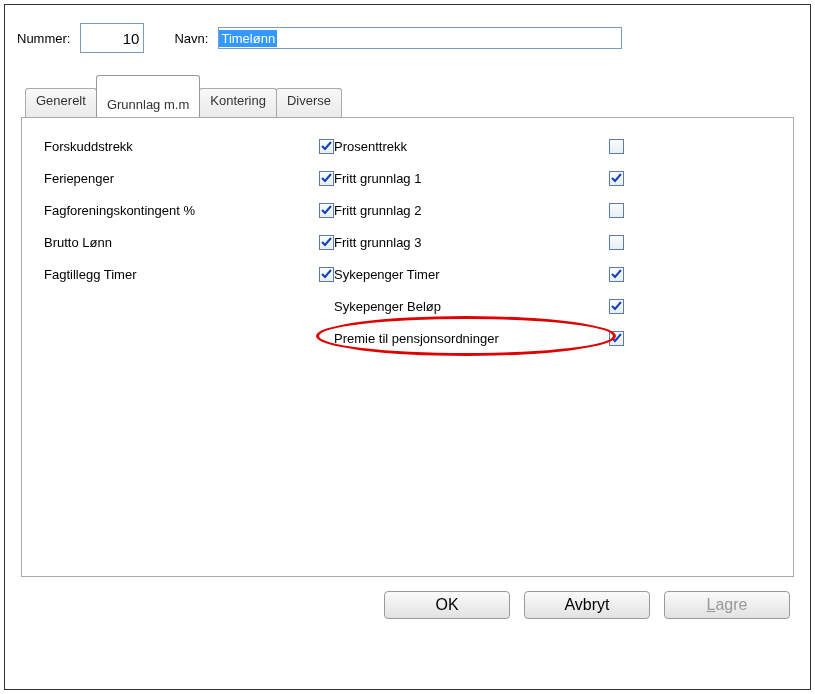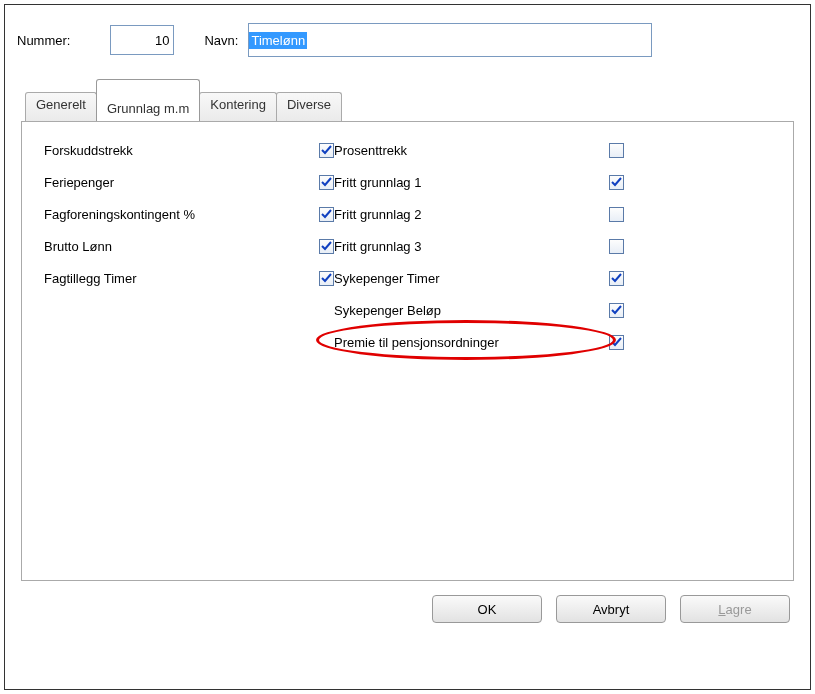--- a/index.html
+++ b/index.html
@@ -62,26 +62,25 @@
   }
   .lbl { color: #000; }
   .input-num {
     width: 64px;
     height: 30px;
     border: 1px solid #7a9ac0;
     background: #fff;
     text-align: right;
     padding: 0 4px;
     font-family: inherit;
-    font-size: 13px;
-    margin-left: 30px;
+    font-size: 15px;
   }
   .input-name {
     width: 404px;
-    height: 34px;
+    height: 22px;
     border: 1px solid #7a9ac0;
     background: #fff;
     padding: 0 0 0 0;
     font-family: inherit;
     font-size: 13px;
     display: flex;
     align-items: center;
   }
   .name-sel {
     background: #3399ff;
@@ -155,27 +154,27 @@
     pointer-events: none;
   }
   .button-row {
     display: flex;
     justify-content: flex-end;
     gap: 14px;
     margin-top: 14px;
     padding-right: 4px;
   }
   .btn {
-    width: 110px;
+    width: 126px;
     height: 28px;
     border: 1px solid #999;
     border-radius: 4px;
     background: linear-gradient(#fafafa,#e2e2e2);
     font-family: inherit;
-    font-size: 13px;
+    font-size: 16px;
     display: flex;
     align-items: center;
     justify-content: center;
   }
   .btn.disabled { color: #999; }
   .u { text-decoration: underline; }
 </style>
 </head>
 <body>
 

